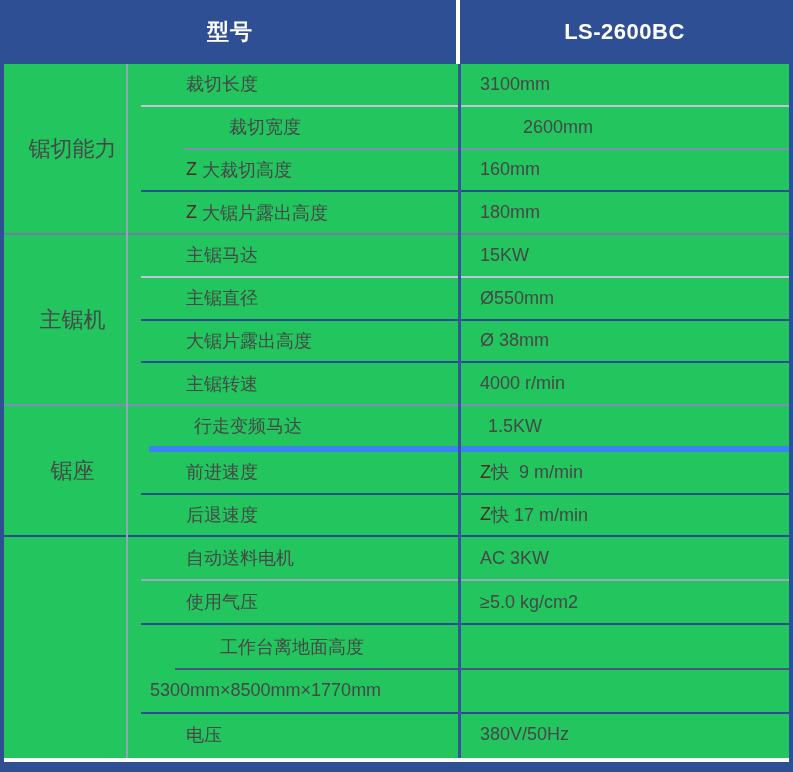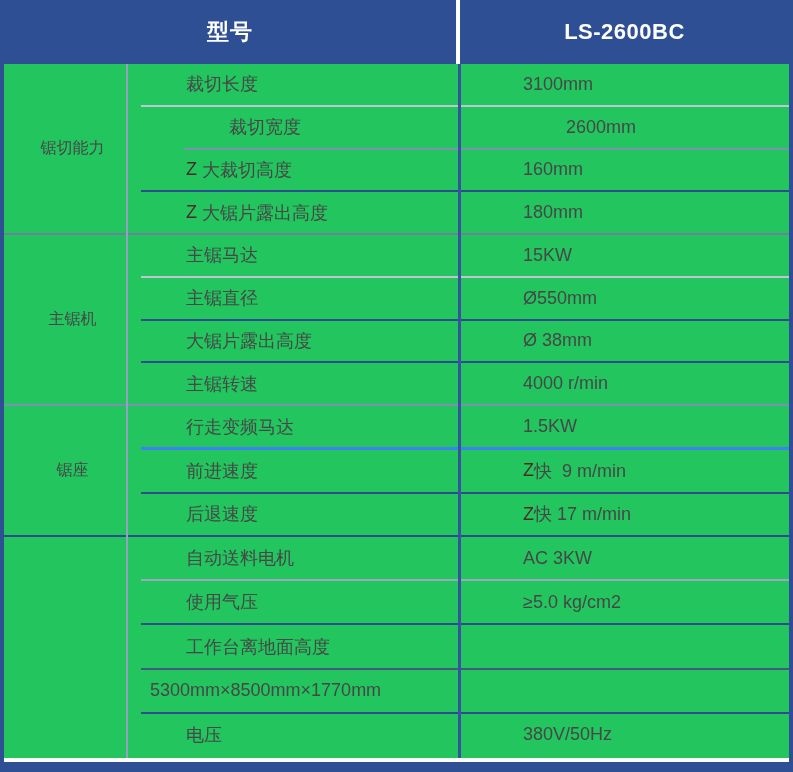--- a/index.html
+++ b/index.html
@@ -34,50 +34,50 @@
   .tbody { position:relative; height:694px; }
 
   .vline { position:absolute; top:0; bottom:0; z-index:5; }
   .vline-left { left:122px; width:2px; background:#93a3bf; }
   .vline-mid  { left:454px; width:3px; background:#35549b; }
 
   .group { display:flex; }
   .group-label-cell {
     width:137px;
     display:flex; align-items:center; justify-content:center;
-    font-size:16px; color:var(--ink);
+    font-size:22px; color:var(--ink);
   }
   .group-rows { flex:1; display:flex; flex-direction:column; }
 
   .g1 { height:171px; border-bottom:2px solid #6d80a0; }
   .g2 { height:171px; border-bottom:2px solid #7d90b2; }
   .g3 { height:131px; border-bottom:2px solid #2d4c8e; }
   .g4 { height:219px; }
 
-  .row { flex:1; display:flex;gap:43px; }
+  .row { flex:1; display:flex; }
   .label-cell {
     width:330px;
     display:flex; align-items:center;
     padding-left:45px;
     font-size:18px; color:var(--ink);
     white-space:pre;
   }
   .value-cell {
     flex:1;
     display:flex; align-items:center;
     padding-left:9px;
     font-size:18px; color:var(--ink);
     white-space:pre;
   }
   .accent { color:var(--accent); white-space:pre; }
 
   .bd-dark    { border-bottom:2px solid #2d4c8e; }
   .bd-med     { border-bottom:2px solid #7d90b2;margin-left:43px; }
-  .bd-meddark { border-bottom:3px solid #3b82f6; }
-  .bd-dm      { border-bottom:2px solid #44597e; }
+  .bd-meddark { border-bottom:6px solid #3b82f6;margin-left:8px; }
+  .bd-dm      { border-bottom:2px solid #44597e;margin-left:34px; }
   .bd-light   { border-bottom:2px solid #bdc6d2; }
   .bd-lm      { border-bottom:2px solid #9aa9bd; }
 
   
   .footer-gap { height:4px; background:#fdfdfc; }
   .footer-bar { height:10px; background:var(--navy); }
 </style>
 </head>
 <body>
 

